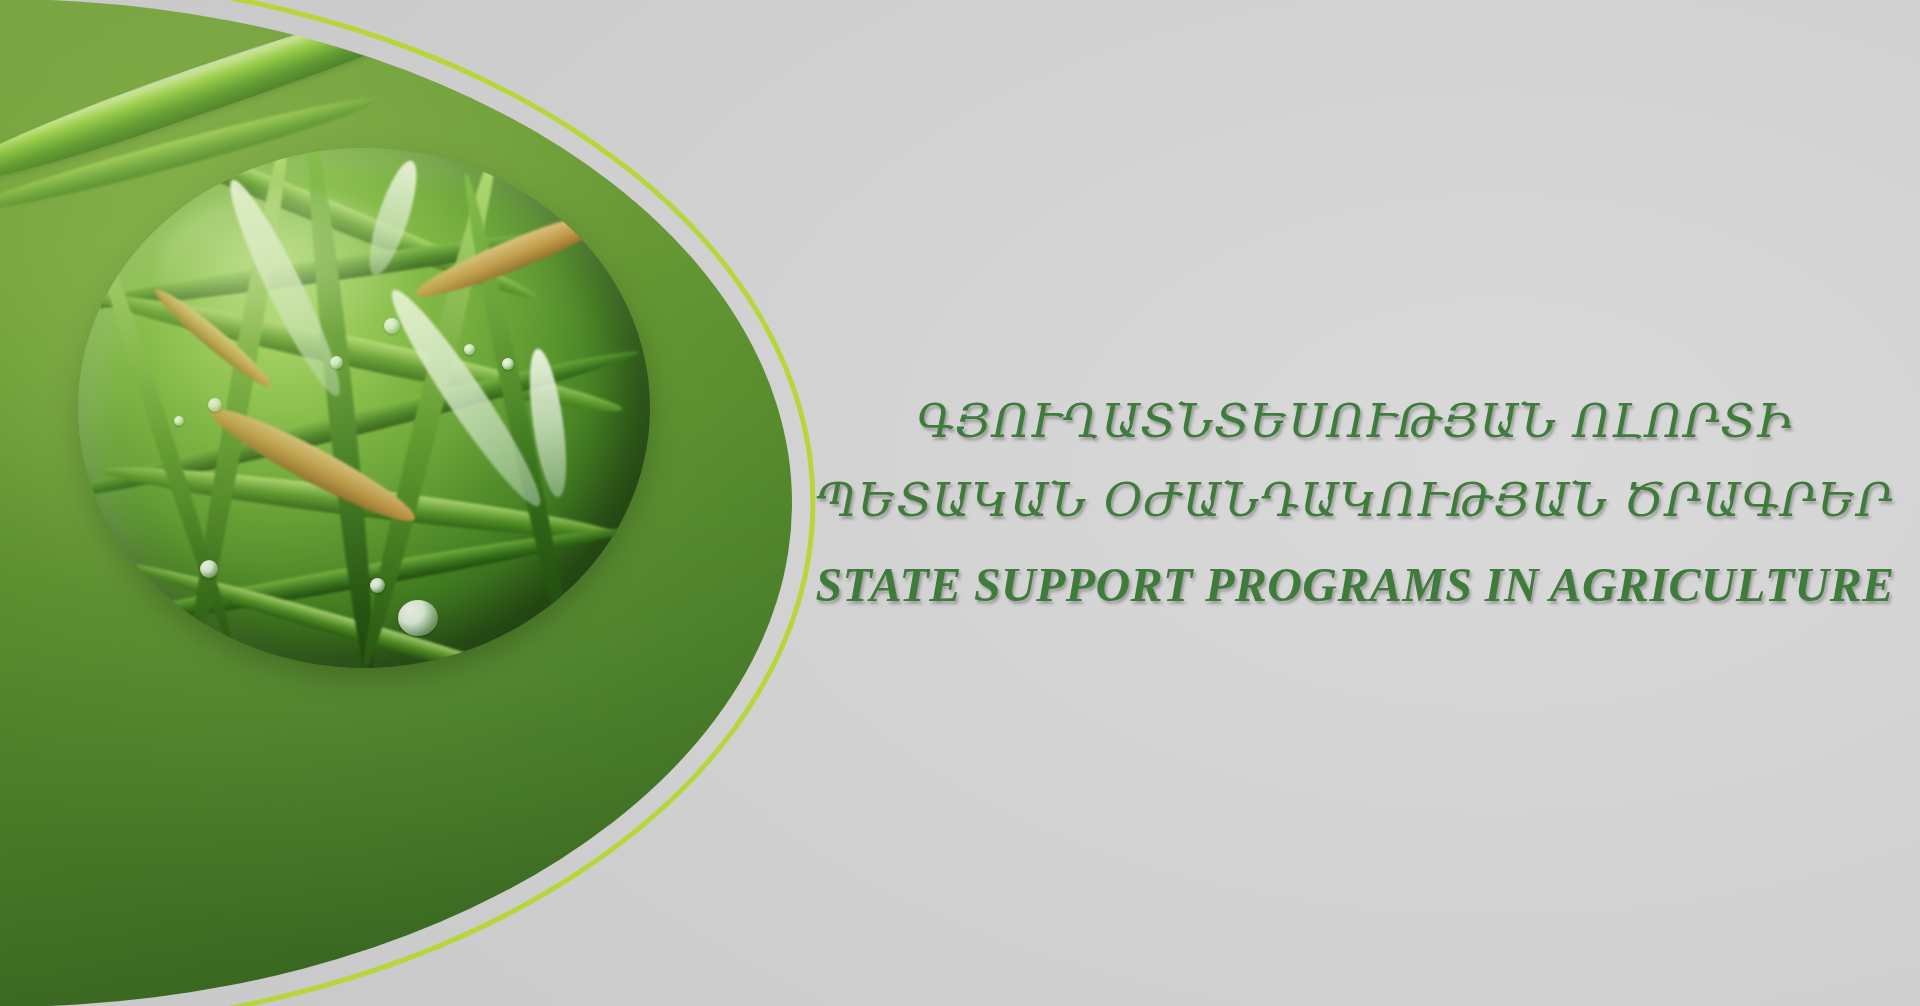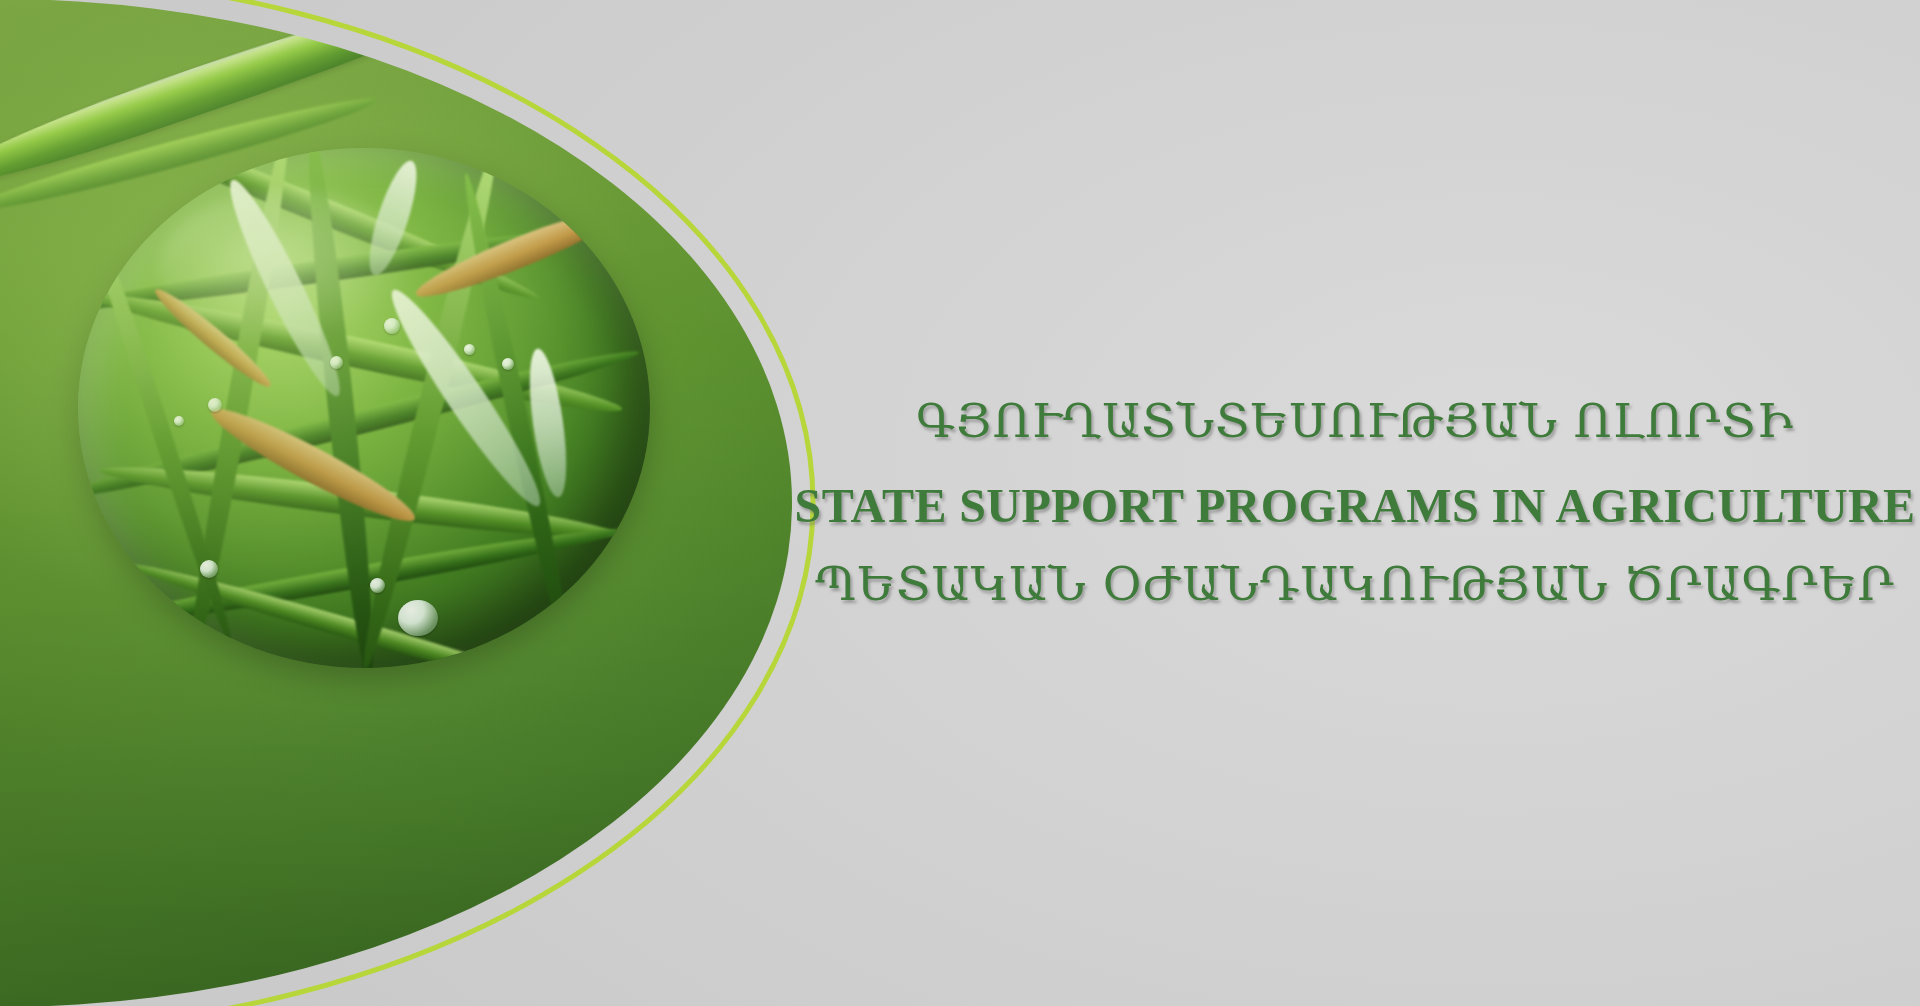--- a/index.html
+++ b/index.html
@@ -142,20 +142,21 @@
     top: 0;
     width: 1120px;
     height: 1006px;
     display: flex;
     flex-direction: column;
     justify-content: center;
     align-items: center;
     gap: 6px;
     padding-right: 10px;
     box-sizing: border-box;
+    font-style: italic;
   }
   .line {
     color: #3f7b3b;
     white-space: nowrap;
     text-align: center;
     text-shadow: 2px 3px 3px rgba(110,110,110,0.55);
   }
   .line-hy1 {
     font-family: "DejaVu Serif", "Liberation Serif", serif;
     font-size: 47px;
@@ -227,17 +228,17 @@
       <div class="droplet" style="left:292px; top:430px; width:15px; height:15px;"></div>
       <div class="droplet" style="left:122px; top:412px; width:18px; height:18px;"></div>
       <div class="droplet" style="left:320px; top:452px; width:40px; height:36px;"></div>
     </div>
 
     <div class="photo-vignette"></div>
   </div>
 
   <div class="text-block">
     <div class="line line-hy1">ԳՅՈՒՂԱՏՆՏԵՍՈՒԹՅԱՆ ՈԼՈՐՏԻ</div>
+    <div class="line line-hy2">ՊԵՏԱԿԱՆ ՕԺԱՆԴԱԿՈՒԹՅԱՆ ԾՐԱԳՐԵՐ</div>
     <div class="line line-en">STATE SUPPORT PROGRAMS IN AGRICULTURE</div>
-    <div class="line line-hy2">ՊԵՏԱԿԱՆ ՕԺԱՆԴԱԿՈՒԹՅԱՆ ԾՐԱԳՐԵՐ</div>
   </div>
 
 </div>
 
 </body></html>

